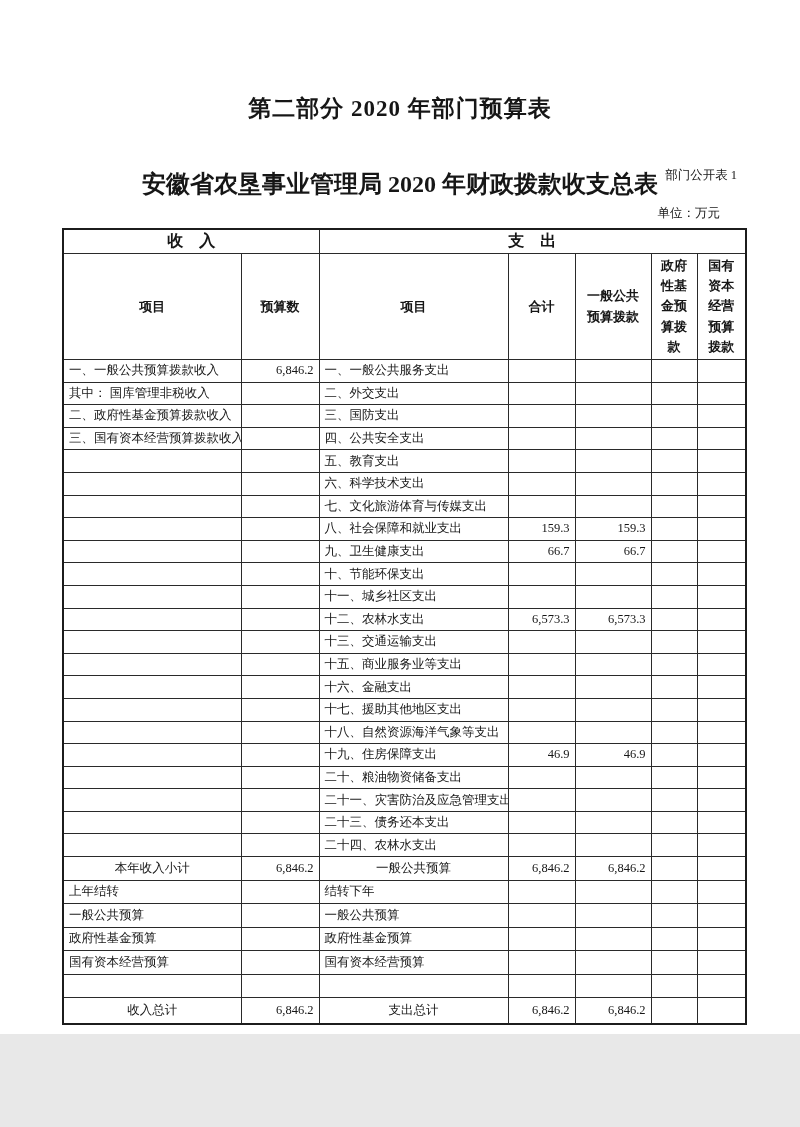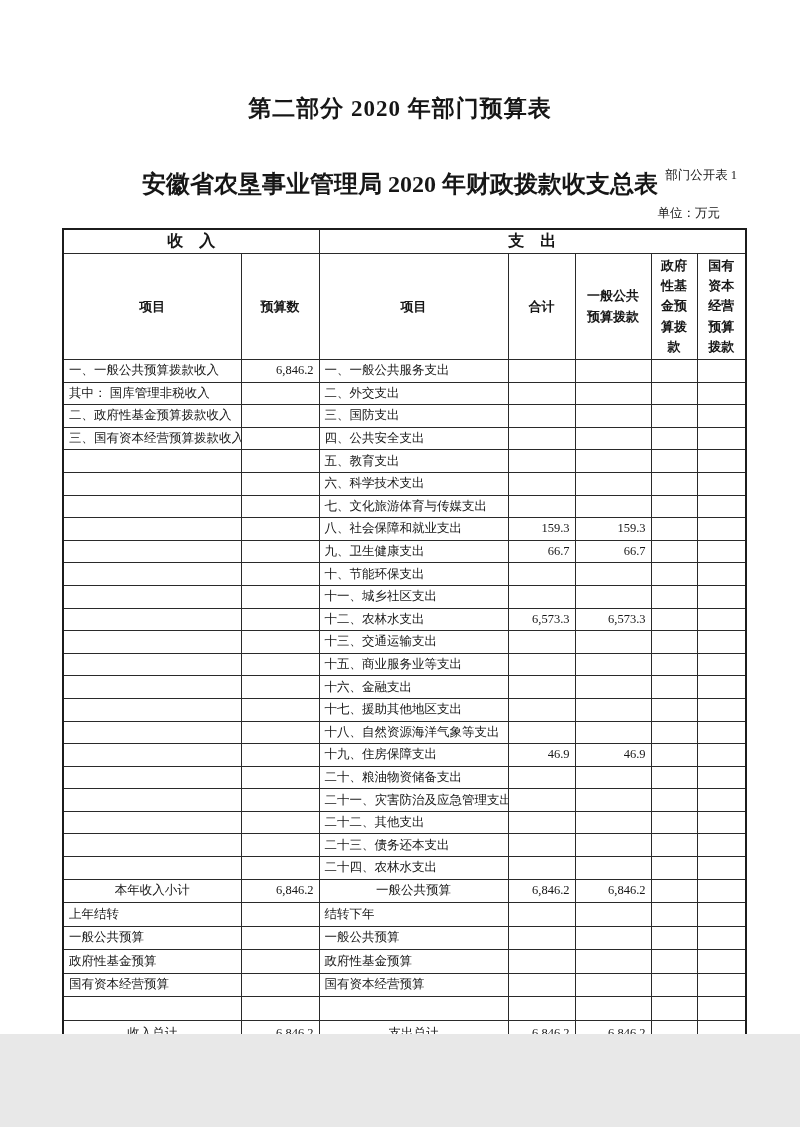--- a/index.html
+++ b/index.html
@@ -300,29 +300,20 @@
           <td class="num"></td>
           <td>二十一、灾害防治及应急管理支出</td>
           <td class="num"></td>
           <td class="num"></td>
           <td class="num"></td>
           <td class="num"></td>
         </tr>
         <tr>
           <td></td>
           <td class="num"></td>
-          <td>二十二、其他支出</td>
-          <td class="num"></td>
-          <td class="num"></td>
-          <td class="num"></td>
-          <td class="num"></td>
-        </tr>
-        <tr>
-          <td></td>
-          <td class="num"></td>
           <td>二十三、债务还本支出</td>
           <td class="num"></td>
           <td class="num"></td>
           <td class="num"></td>
           <td class="num"></td>
         </tr>
         <tr>
           <td></td>
           <td class="num"></td>
           <td>二十四、农林水支出</td>

